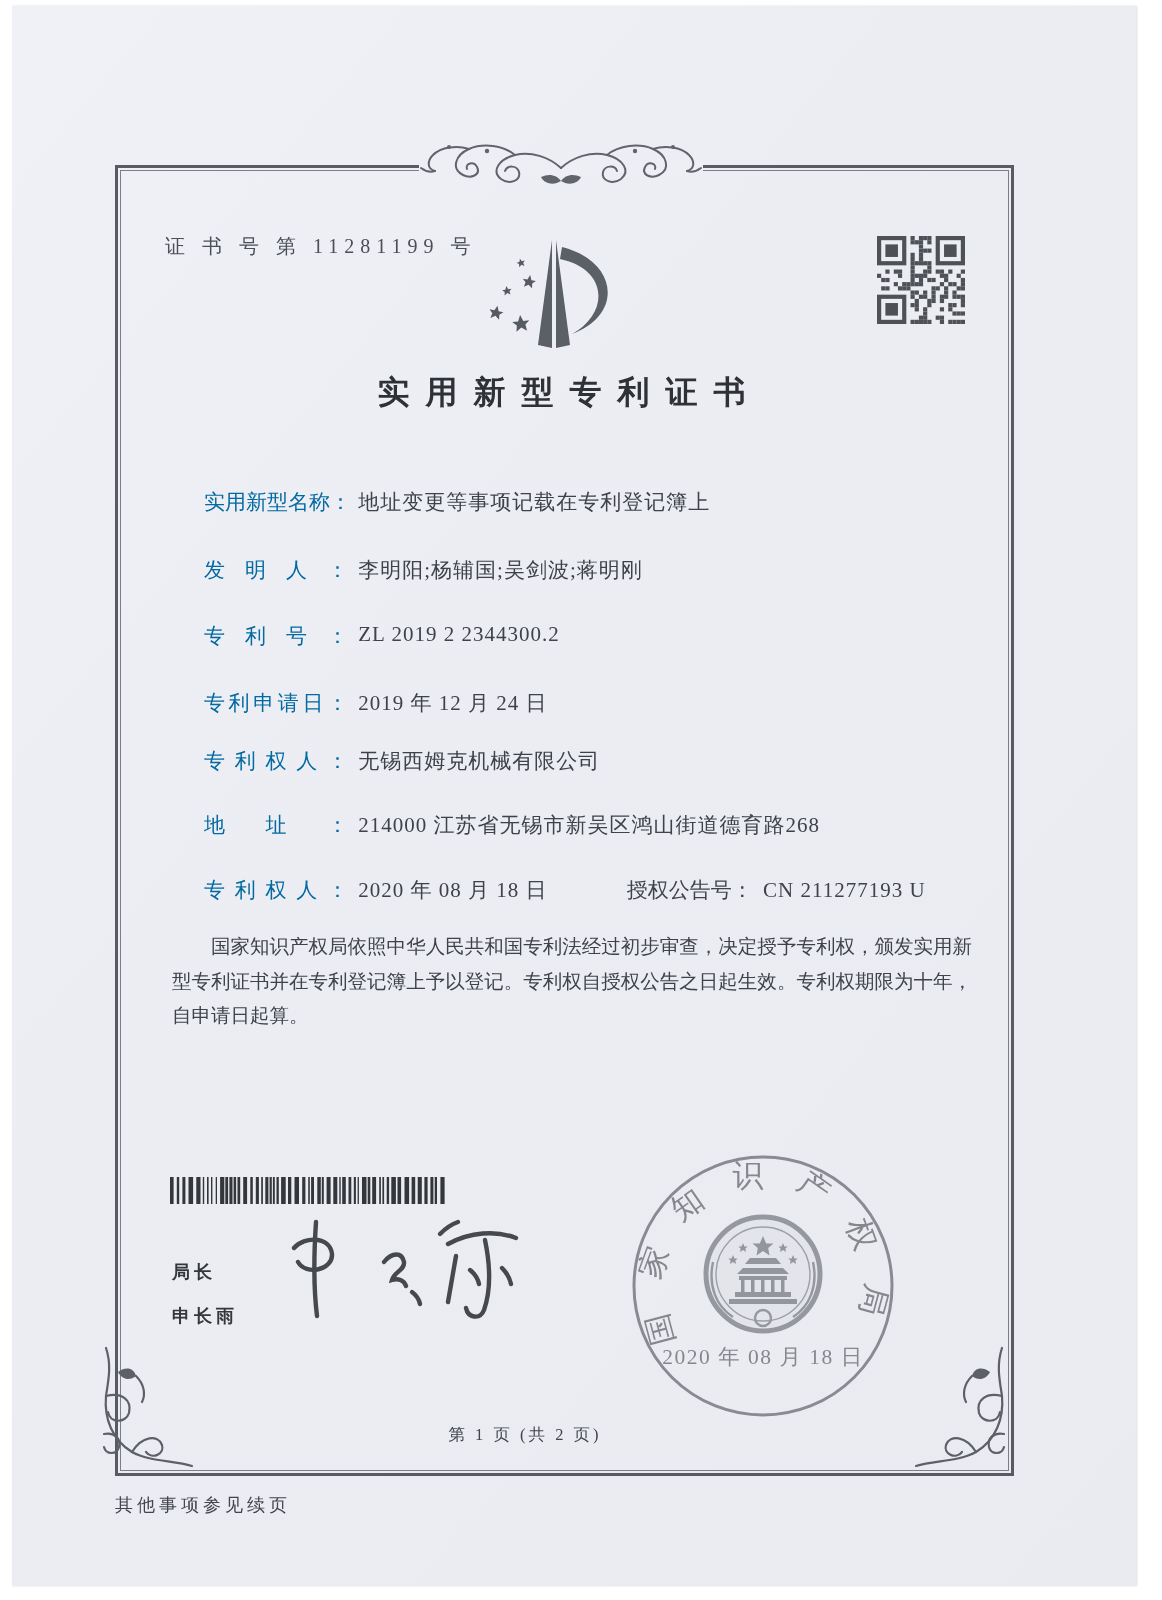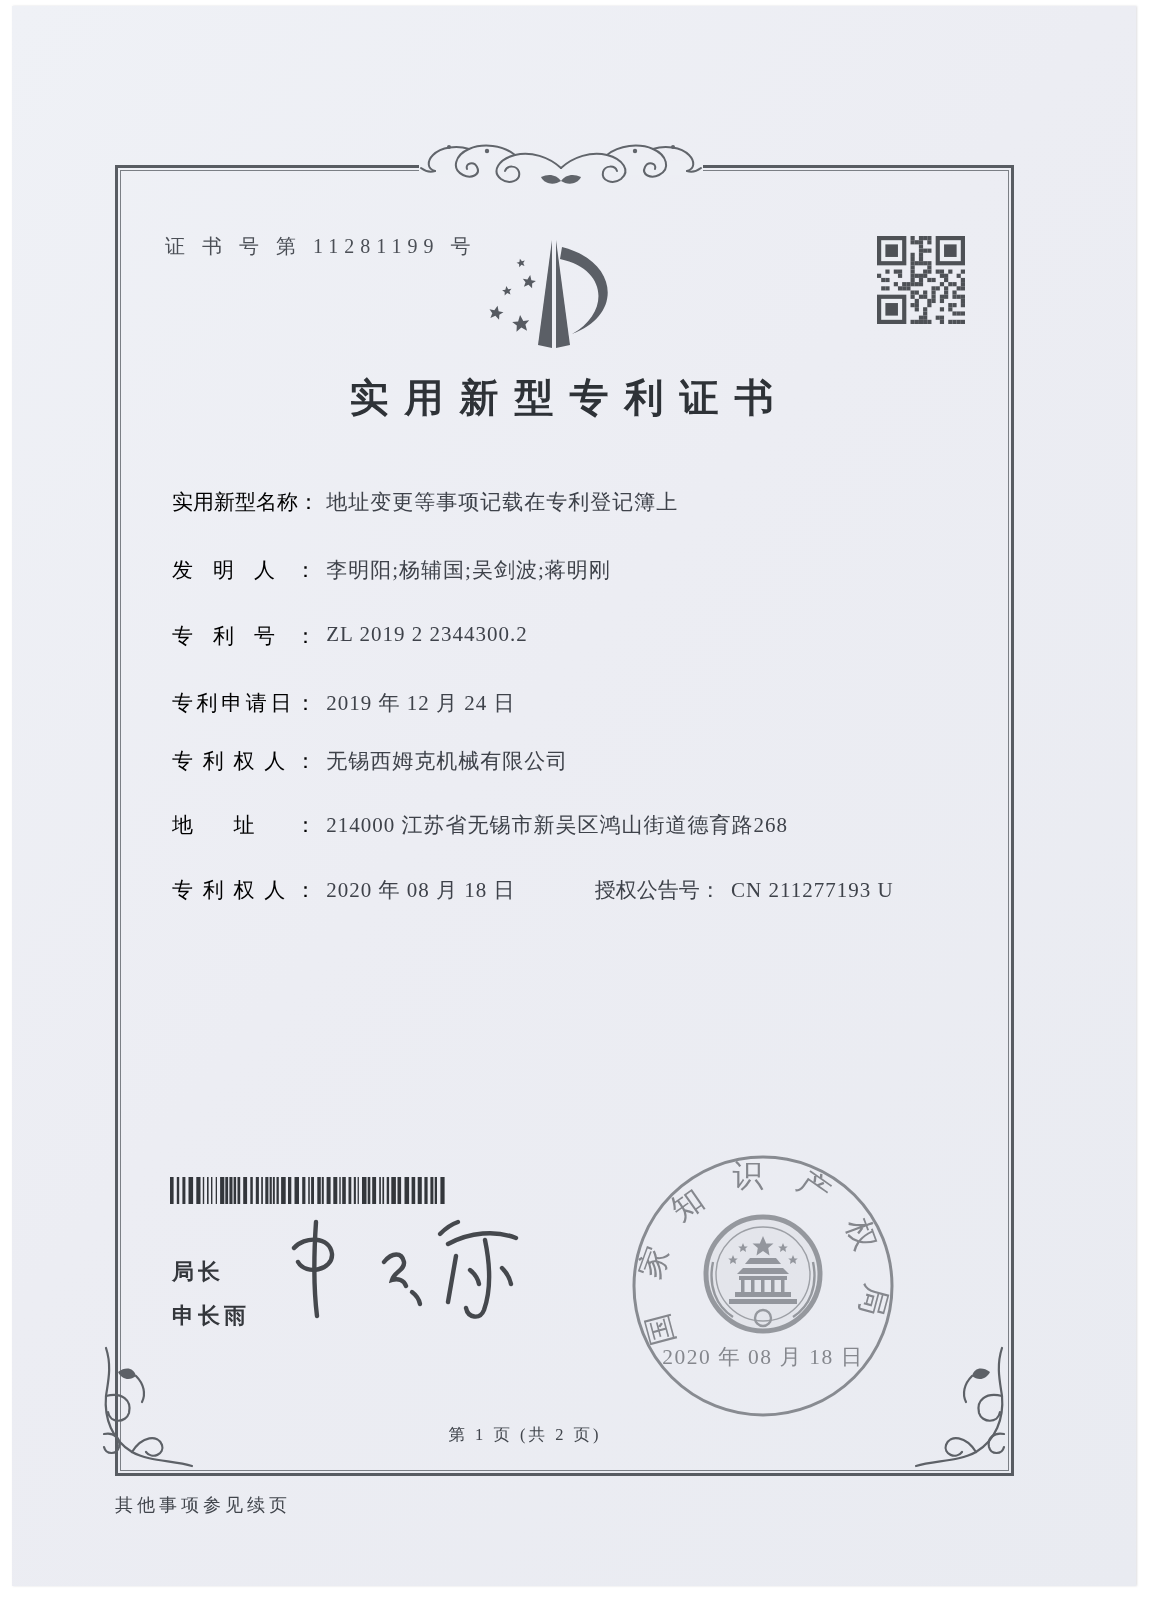--- a/index.html
+++ b/index.html
@@ -20,49 +20,49 @@
     content:"";position:absolute;inset:2px;border:1px solid #7b7f85;
   }
   .cert-no{
     position:absolute;left:165px;top:233px;font-size:20px;letter-spacing:6px;
     color:#4b4f56;white-space:nowrap;
   }
   .logo{position:absolute;left:462px;top:234px;width:180px;height:122px;}
   .qr{position:absolute;left:877px;top:236px;width:88px;height:88px;}
   .title{
     position:absolute;left:115px;top:371px;width:893px;text-align:center;
-    font-size:39px;font-weight:bold;letter-spacing:16px;text-indent:16px;
+    font-size:32px;font-weight:bold;letter-spacing:16px;text-indent:16px;
     color:#2e3237;white-space:nowrap;
   }
   .fields{position:absolute;left:172px;top:486px;width:810px;}
   .frow{position:absolute;left:0;white-space:nowrap;font-size:21px;color:#3e424a;}
   .frow:nth-of-type(1){top:2px;}
   .frow:nth-of-type(2){top:70px;}
   .frow:nth-of-type(3){top:136px;}
   .frow:nth-of-type(4){top:203px;}
   .frow:nth-of-type(5){top:261px;}
   .frow:nth-of-type(6){top:325px;}
   .frow:nth-of-type(7){top:390px;}
   .flabel{
     display:inline-block;width:144px;text-align:justify;text-align-last:justify;
-    vertical-align:top;color:#000000;
+    vertical-align:top;color:#0369a1;margin-left:32px;
   }
   .fvalue{margin-left:5px;letter-spacing:1px;}
   .grant-label{margin-left:74px;}
   .paras{position:absolute;left:172px;top:930px;width:800px;}
   .paras p{
     margin:0;font-size:19.5px;line-height:34.5px;text-indent:2em;
     text-align:justify;color:#3e424a;
   }
   .paras p + p{margin-top:3px;}
   .barcode{position:absolute;left:170px;top:1177px;width:280px;height:27px;}
   .signer{
     position:absolute;left:172px;top:1250px;
     font-family:"Liberation Sans",sans-serif;font-weight:700;
-    font-size:22px;color:#34373c;letter-spacing:4px;
+    font-size:18px;color:#34373c;letter-spacing:4px;
   }
   .signer div{line-height:44px;}
   .signature{position:absolute;left:280px;top:1212px;width:300px;height:125px;}
   .seal{position:absolute;left:627px;top:1150px;width:272px;height:272px;opacity:.82;}
   .pagenum{
     position:absolute;left:115px;top:1424px;width:820px;text-align:center;
     font-size:16.5px;letter-spacing:3px;color:#41454c;
   }
   .note{
     position:absolute;left:115px;top:1493px;width:820px;text-align:left;
@@ -291,20 +291,21 @@
     </div>
     <div class="frow">
       <span class="flabel">专利权人：</span>
       <span class="fvalue">2020 年 08 月 18 日</span>
       <span class="grant-label">授权公告号：</span>
       <span class="fvalue">CN 211277193 U</span>
     </div>
   </div>
 
   <div class="paras">
+    <p>国家知识产权局依照中华人民共和国专利法经过初步审查，决定授予专利权，颁发实用新型专利证书并在专利登记簿上予以登记。专利权自授权公告之日起生效。专利权期限为十年，自申请日起算。</p>
   </div>
 
   <svg class="barcode" id="barcodesvg" viewBox="0 0 280 27" preserveAspectRatio="none">
       <rect x="0.0" y="0" width="3.6" height="27" fill="#33363b"></rect>
       <rect x="6.8" y="0" width="2.4" height="27" fill="#33363b"></rect>
       <rect x="12.4" y="0" width="3.0" height="27" fill="#33363b"></rect>
       <rect x="18.5" y="0" width="4.6" height="27" fill="#33363b"></rect>
       <rect x="26.3" y="0" width="4.2" height="27" fill="#33363b"></rect>
       <rect x="32.8" y="0" width="1.4" height="27" fill="#33363b"></rect>
       <rect x="37.0" y="0" width="1.6" height="27" fill="#33363b"></rect>

